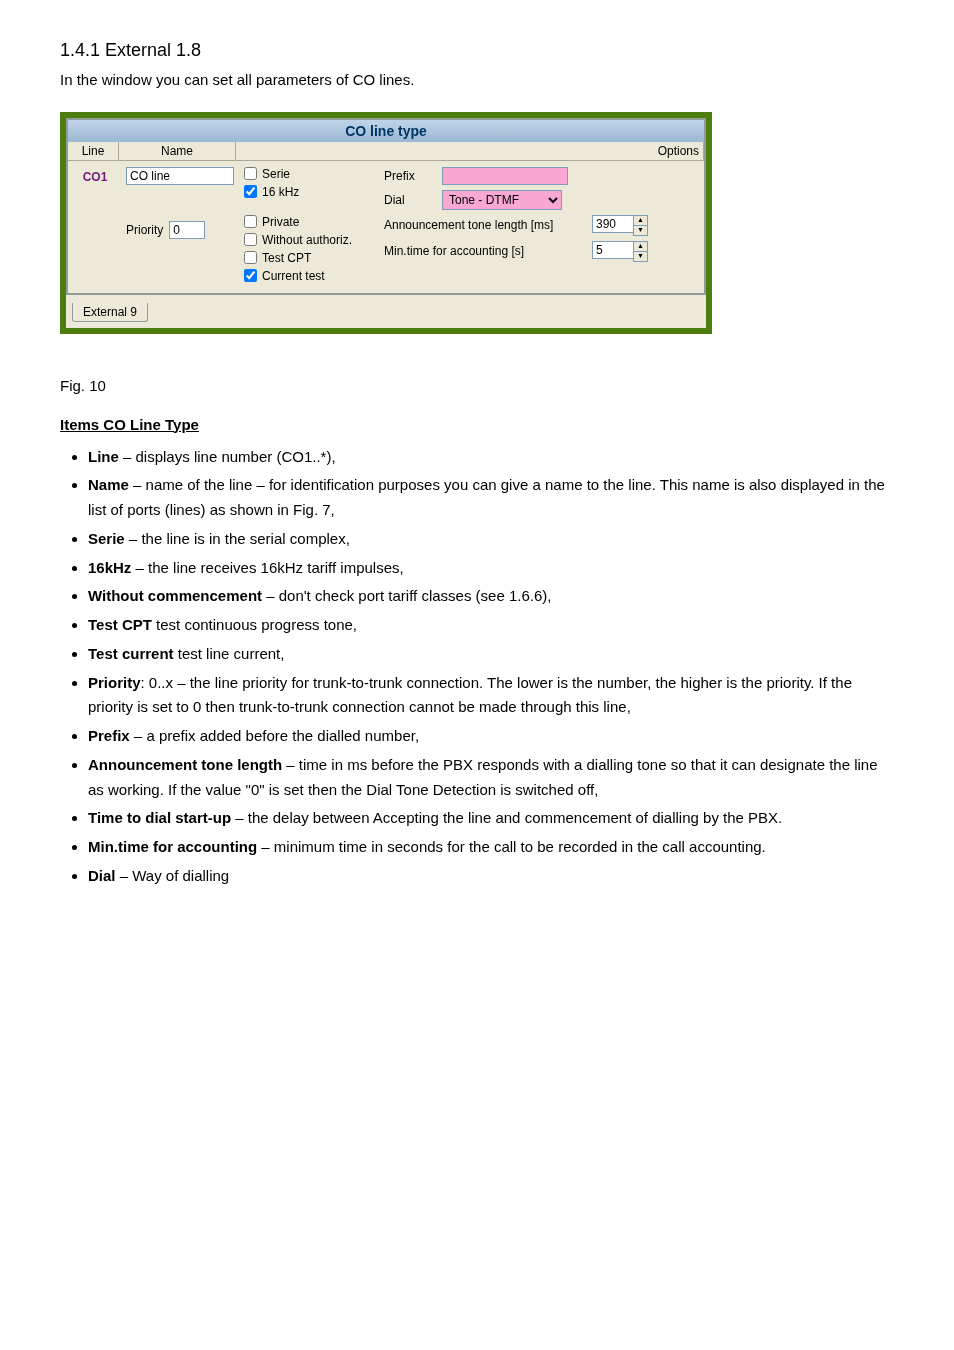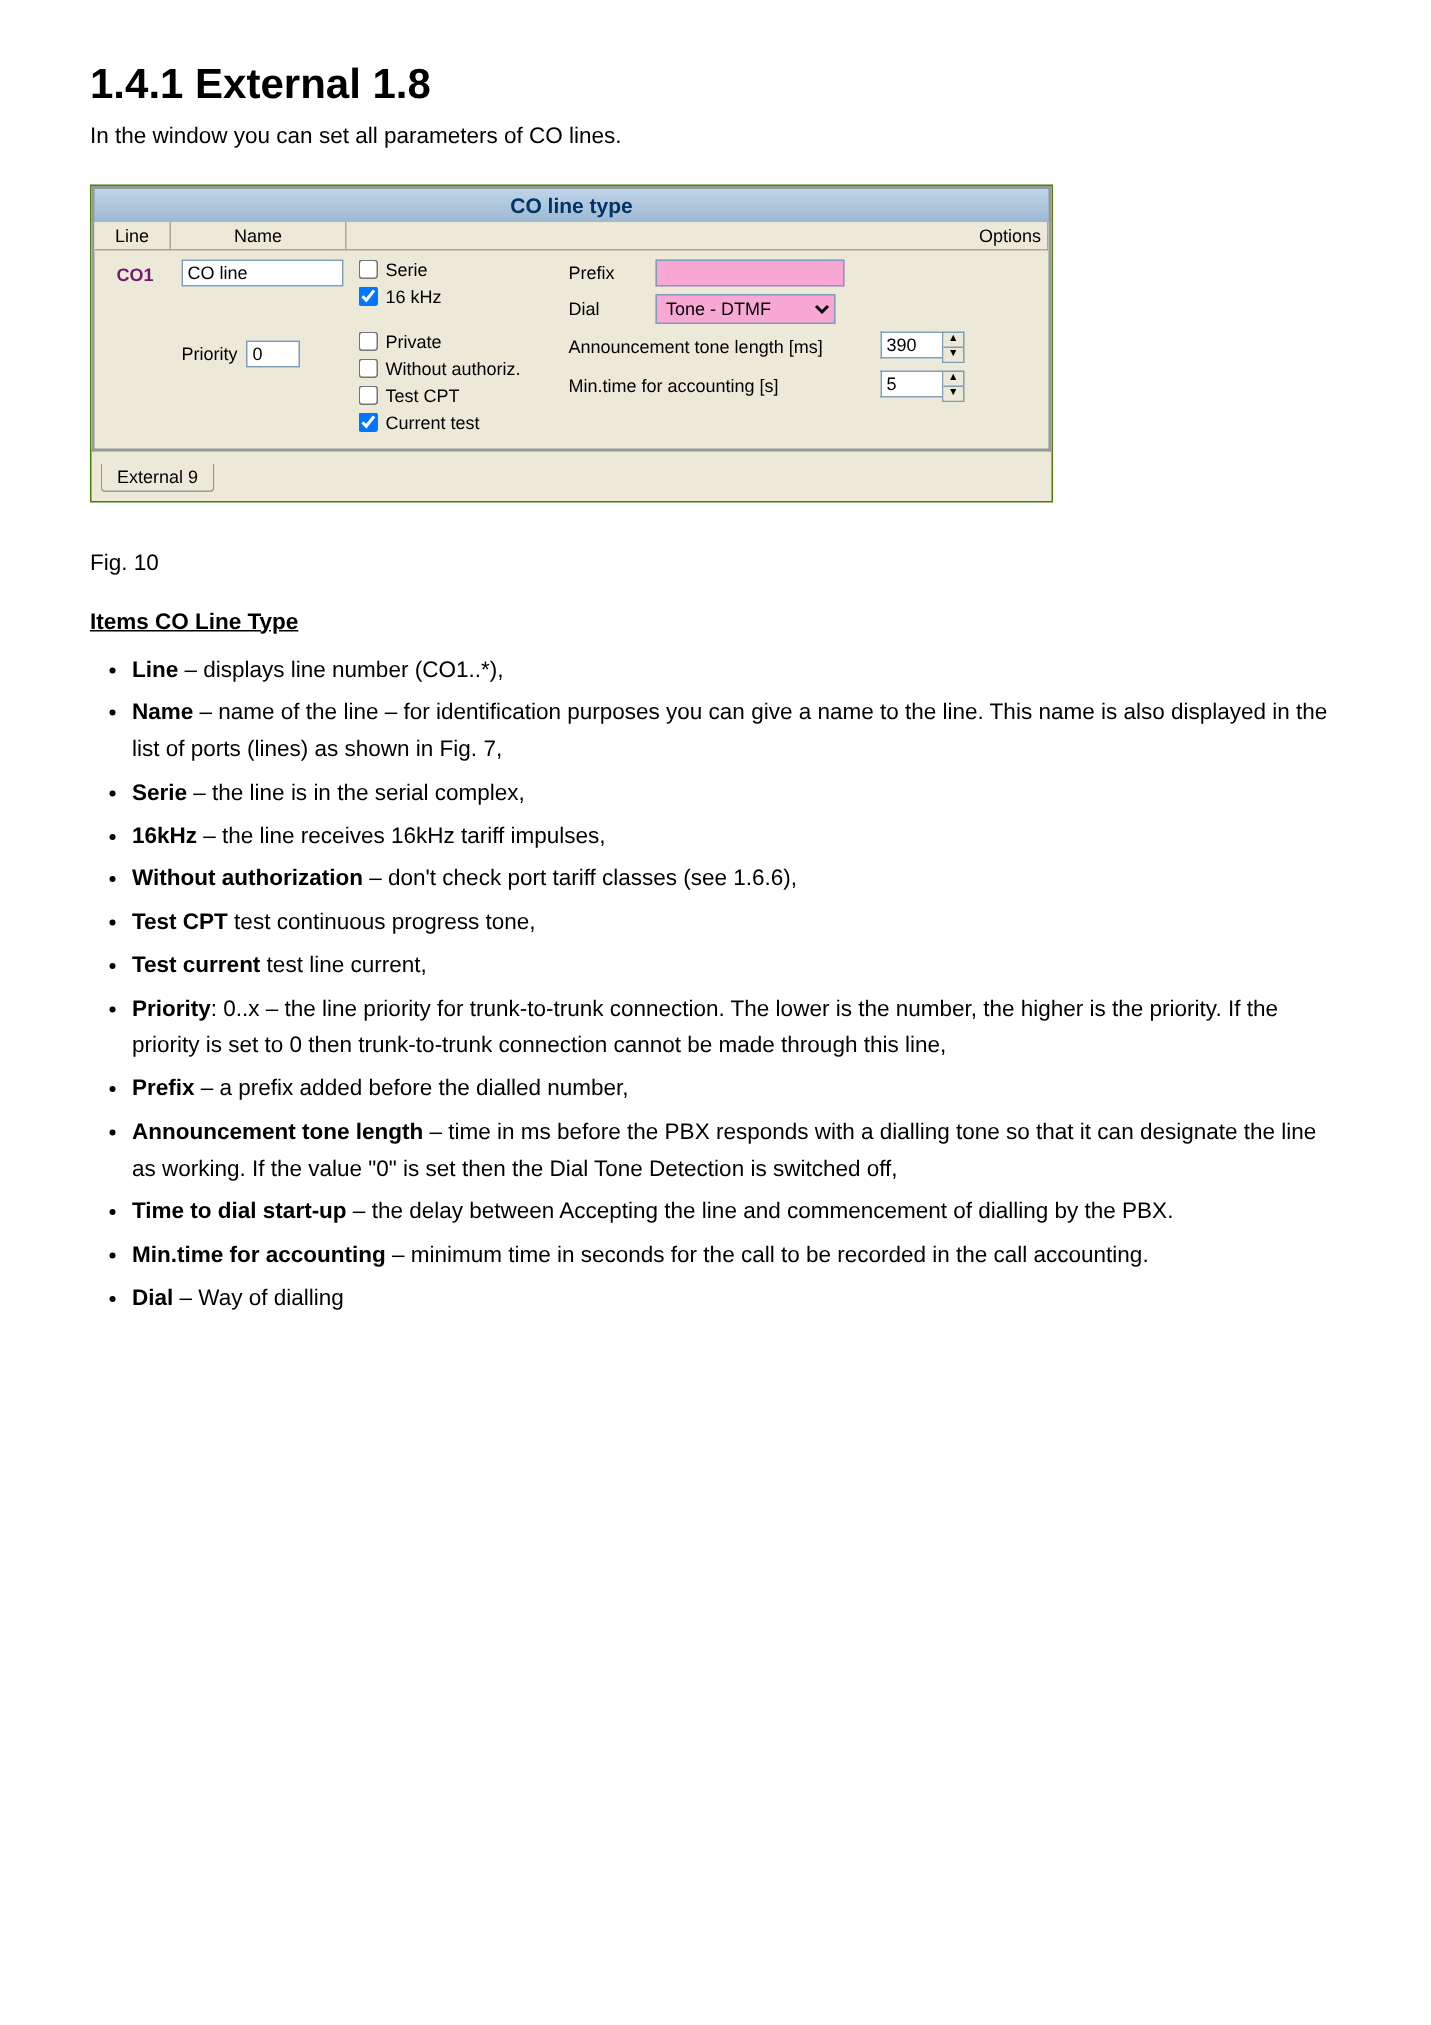--- a/index.html
+++ b/index.html
@@ -1,21 +1,21 @@
 <!DOCTYPE html>
 <html><head>
 <meta charset="utf-8">
 <style>
 html,body{margin:0;padding:0;background:#fff;font-family:"Tahoma","Arial",sans-serif;font-size:15px;color:#000}
 .page{width:954px;margin:0 auto;padding:40px 60px 40px 60px;box-sizing:border-box}
-.page-title{font-size:28px;font-weight:bold;margin:0 0 8px 0}
+.page-title{font-size:18px;font-weight:normal;margin:0 0 8px 0}
 .intro{margin:0 0 20px 0;line-height:1.5}
 
 
-.ui-wrap{background:#ece9d8;border:1px solid #4d7c0f;padding:0;width:640px;margin-bottom:32px}
+.ui-wrap{background:#ece9d8;border:6px solid #4d7c0f;padding:0;width:640px;margin-bottom:43px}
 .panel{border:2px solid #919b9c;border-top:none;margin:0 0 8px 0;background:#ece9d8;position:relative}
 .panel-title{background:linear-gradient(#bfd4e8,#9db8d2);padding:3px 0;text-align:center;font-weight:bold;color:#003366;border:2px solid #919b9c;border-bottom:none;margin:0 -2px 0 -2px;font-size:14px}
 .grid-head{display:flex;background:#ece9d8;font-size:12px}
 .gh{padding:2px 4px;border-right:1px solid #aca899;border-bottom:1px solid #aca899}
 .gh.line{width:42px;text-align:center}
 .gh.name{width:108px;text-align:center}
 .gh.opts{flex:1;text-align:right}
 .row1{display:flex;padding:6px 6px 10px 6px;font-size:12px;gap:10px}
 .col-id{width:42px;text-align:center;font-weight:bold;color:#701a75;padding-top:3px}
 .col-name{width:108px;display:flex;flex-direction:column;gap:36px}
@@ -135,21 +135,21 @@
 </div>
 
 <div style="margin-bottom:10px">Fig. 10</div>
 
 <h3><u>Items  CO Line Type</u></h3>
 <ul class="desc" id="items-list">
       <li><span class="b">Line</span> – displays line number (CO1..*),</li>
       <li><span class="b">Name</span> – name of the line – for identification purposes you can give a name to the line. This name is also displayed in the list of ports (lines) as shown in Fig. 7,</li>
       <li><span class="b">Serie</span> – the line is in the serial complex,</li>
       <li><span class="b">16kHz</span> – the line receives 16kHz tariff impulses,</li>
-      <li><span class="b">Without authorization</span> – don't check port tariff classes (see 1.6.6),</li>
+      <li><span class="b">Without commencement</span> – don't check port tariff classes (see 1.6.6),</li>
       <li><span class="b">Test CPT</span> test continuous progress tone,</li>
       <li><span class="b">Test current</span> test line current,</li>
       <li><span class="b">Priority</span>: 0..x – the line priority for trunk-to-trunk connection. The lower is the number, the higher is the priority. If the priority is set to 0 then trunk-to-trunk connection cannot be made through this line,</li>
       <li><span class="b">Prefix</span> – a prefix added before the dialled number,</li>
       <li><span class="b">Announcement tone length</span> – time in ms before the PBX responds with a dialling tone so that it can designate the line as working. If the value "0" is set then the Dial Tone Detection is switched off,</li>
       <li><span class="b">Time to dial start-up</span> – the delay between Accepting the line and commencement of dialling by the PBX.</li>
       <li><span class="b">Min.time for accounting</span> – minimum time in seconds for the call to be recorded in the call accounting.</li>
       <li><span class="b">Dial</span> – Way of dialling</li>
     </ul>
 

